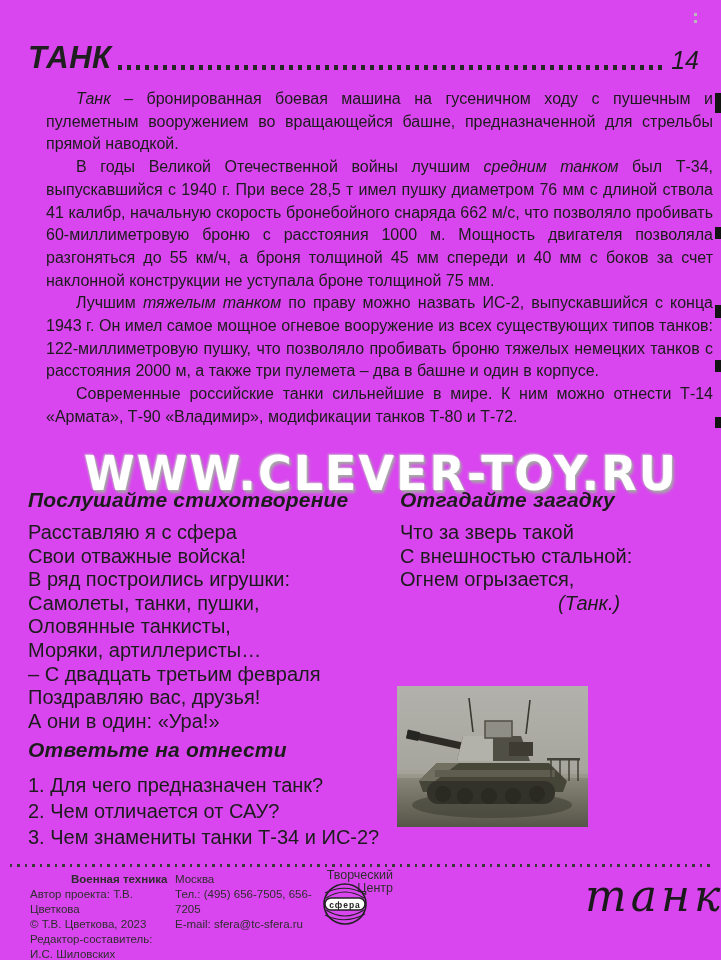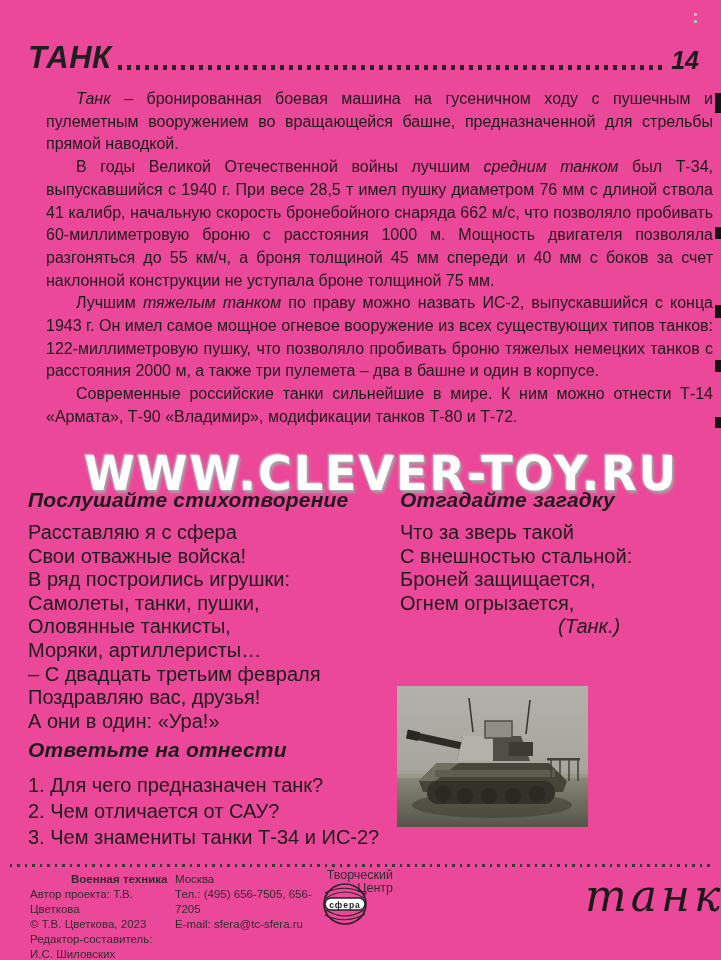--- a/index.html
+++ b/index.html
@@ -1,26 +1,26 @@
 <!DOCTYPE html>
 <html lang="ru"><head>
 <meta charset="utf-8">
 <style>
   html,body { margin:0; padding:0; }
   body { background:#9a9a9a; font-family:"Liberation Sans", sans-serif; }
   .page {
     position:relative; width:721px; height:960px; margin:0 auto;
-    background:#ec4899; overflow:hidden; color:#1c1c1c;
+    background:#d946ef; overflow:hidden; color:#1c1c1c;
   }
   
   .header { position:absolute; left:28px; right:22px; top:42px; display:flex; align-items:flex-end; z-index:2; }
   .title { font-style:italic; font-weight:bold; font-size:31px; line-height:1; letter-spacing:.5px; color:#1f1f1f; padding-right:4px; }
   .leader { flex:1; height:5px; margin:0 2px 3px 2px;
     background:repeating-linear-gradient(to right,#262626 0 4px,transparent 4px 9px); }
-  .pageno { font-style:italic; font-weight:bold; font-size:25px; line-height:1; padding-left:2px; }
+  .pageno { font-style:italic; font-weight:normal; font-size:25px; line-height:1; padding-left:2px; }
   
   .intro { position:absolute; left:28px; width:667px; top:88px; font-size:16px; line-height:22.7px; text-align:justify; z-index:2;margin-left:18px; }
   .intro p { margin:0; text-indent:30px; }
   
   .watermark {
     position:absolute; left:84px; top:446px; z-index:1; white-space:nowrap;
     font-family:"DejaVu Sans", sans-serif; font-weight:bold; font-size:46px; letter-spacing:2px;
     color:#ffffff;
     text-shadow:2px 3px 3px rgba(165,165,165,.95), -1px -1px 2px rgba(205,205,205,.9), 1px 1px 0 rgba(190,190,190,.9);
     transform:scaleY(1.04);
@@ -93,21 +93,20 @@
       <div class="line">Оловянные танкисты,</div>
       <div class="line">Моряки, артиллеристы…</div>
       <div class="line">– С двадцать третьим февраля</div>
       <div class="line">Поздравляю вас, друзья!</div>
       <div class="line">А они в один: «Ура!»</div>
     </div>
     <div class="col-right">
       <div class="sec-head">Отгадайте загадку</div>
       <div class="line">Что за зверь такой</div>
       <div class="line">С внешностью стальной:</div>
-      <div class="line">Броней защищается,</div>
       <div class="line">Огнем огрызается,</div>
       <div class="line answer">(Танк.)</div>
     </div>
   </div>
 
   <div class="questions">
     <div class="sec-head">Ответьте на отнести</div>
     <div class="q-line">1. Для чего предназначен танк?</div>
     <div class="q-line">2. Чем отличается от САУ?</div>
     <div class="q-line">3. Чем знамениты танки Т-34 и ИС-2?</div>

